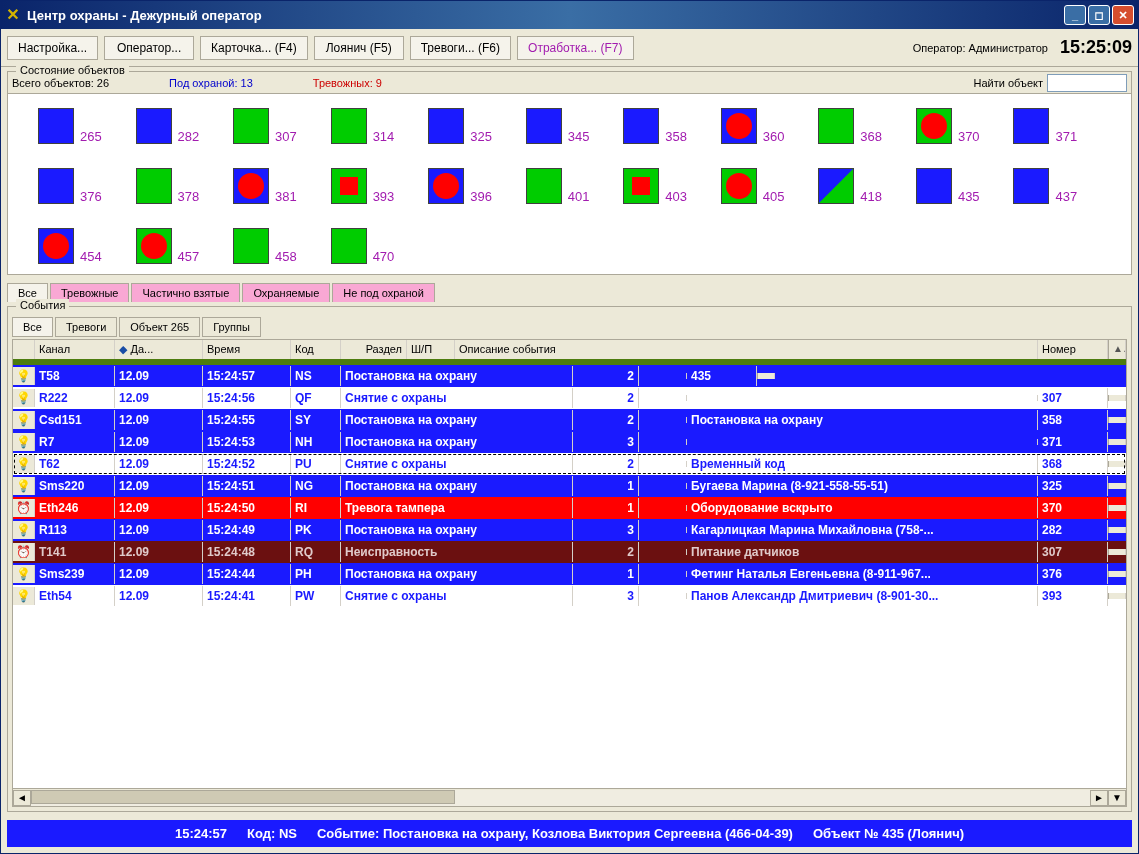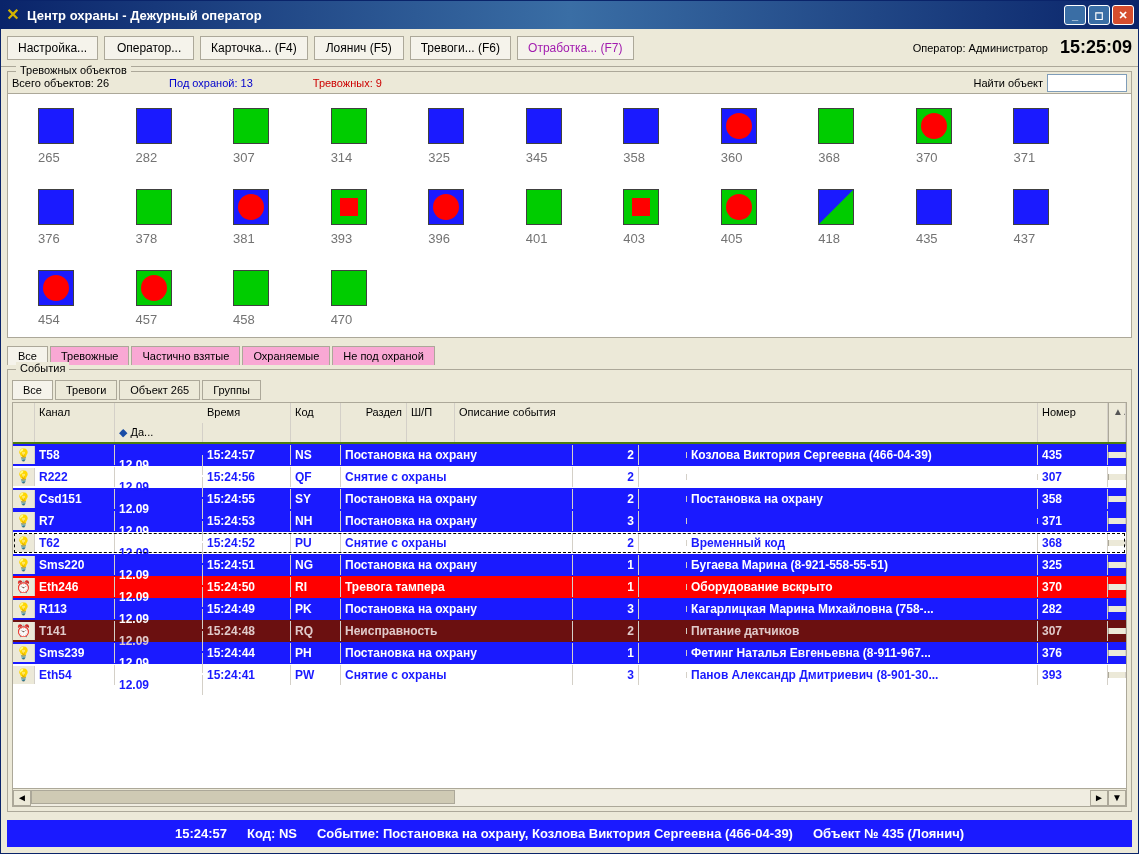--- a/index.html
+++ b/index.html
@@ -110,25 +110,24 @@
     background: #fff;
     border: 0;
     padding: 14px 30px 10px 30px;
     display: grid;
     grid-template-columns: repeat(11, 1fr);
     row-gap: 24px;
     column-gap: 10px;
   }
   .obj {
     display: flex;
-    flex-direction: column;
-    align-items: flex-start;
+    align-items: flex-end;
     gap: 6px;
     font-size: 13px;
-    color: #737373;
+    color: #a21caf;
   }
   .obj-sq {
     width: 36px; height: 36px;
     position: relative;
     border: 1px solid #404040;
   }
   .obj-sq .circle {
     position: absolute;
     top: 4px; left: 4px; right: 4px; bottom: 4px;
     border-radius: 50%;
@@ -190,34 +189,34 @@
     background: #fff;
     margin-top: 2px;
     display: flex;
     flex-direction: column;
     overflow: hidden;
     position: relative;
   }
   .thead {
     display: flex;
     background: #ece9d8;
-    border-bottom: 2px solid #4d7c0f;
+    border-bottom: 6px solid #4d7c0f;
     font-size: 11px;
   }
   .th, .td {
     padding: 3px 4px;
     border-right: 1px solid #d4d0c8;
     overflow: hidden;
     white-space: nowrap;
     text-overflow: ellipsis;
   }
   .th { font-weight: normal; cursor: pointer; }
   .col-icon { width: 22px; flex: 0 0 22px; text-align:center; padding: 2px 0;}
   .col-channel { width: 80px; flex: 0 0 80px; }
-  .col-date { width: 88px; flex: 0 0 88px; margin-top: 20px; }
+  .col-date { width: 88px; flex: 0 0 88px; }
   .col-time { width: 88px; flex: 0 0 88px; }
   .col-code { width: 50px; flex: 0 0 50px; }
   .col-class { width: 232px; flex: 0 0 232px; }
   .col-section { width: 66px; flex: 0 0 66px; text-align: right; }
   .col-shp { width: 48px; flex: 0 0 48px; }
   .col-desc { flex: 1; }
   .col-num { width: 70px; flex: 0 0 70px; }
   .col-vs { width: 18px; flex: 0 0 18px; background:#ece9d8; border-left:1px solid #aca899; }
 
   .tbody { flex: 1; overflow: hidden; font-weight: bold; font-size: 12px; }
@@ -291,21 +290,21 @@
         <div class="tbtn">Тревоги... (F6)</div>
         <div class="tbtn disabled">Отработка... (F7)</div>
       </div>
     <div class="right">
       <span>Оператор: Администратор</span>
       <span class="clock">15:25:09</span>
     </div>
   </div>
 
   <div class="groupbox" style="padding:0;">
-    <div class="legend">Тревожных объектов</div>
+    <div class="legend">Состояние объектов</div>
 
     <div class="statusbar">
       <span>Всего объектов: 26</span>
       <span class="blue">Под охраной: 13</span>
       <span class="red">Тревожных: 9</span>
       <div class="findgrp">
         <span>Найти объект</span>
         <input type="text" value="" style="">
       </div>
     </div>
@@ -474,21 +473,20 @@
       <div class="tbody" id="tbody">
           <div class="row row-blue">
             <div class="td col-icon"><span class="bulb-y">💡</span></div>
             <div class="td col-channel">T58</div>
             <div class="td col-date">12.09</div>
             <div class="td col-time">15:24:57</div>
             <div class="td col-code">NS</div>
             <div class="td col-class">Постановка на охрану</div>
             <div class="td col-section">2</div>
             <div class="td col-shp"></div>
-            <div class="td col-desc">Козлова Виктория Сергеевна (466-04-39)</div>
             <div class="td col-num">435</div>
             <div class="td col-vs"></div>
           </div>
           <div class="row row-white">
             <div class="td col-icon"><span class="bulb-off">💡</span></div>
             <div class="td col-channel">R222</div>
             <div class="td col-date">12.09</div>
             <div class="td col-time">15:24:56</div>
             <div class="td col-code">QF</div>
             <div class="td col-class">Снятие с охраны</div>

